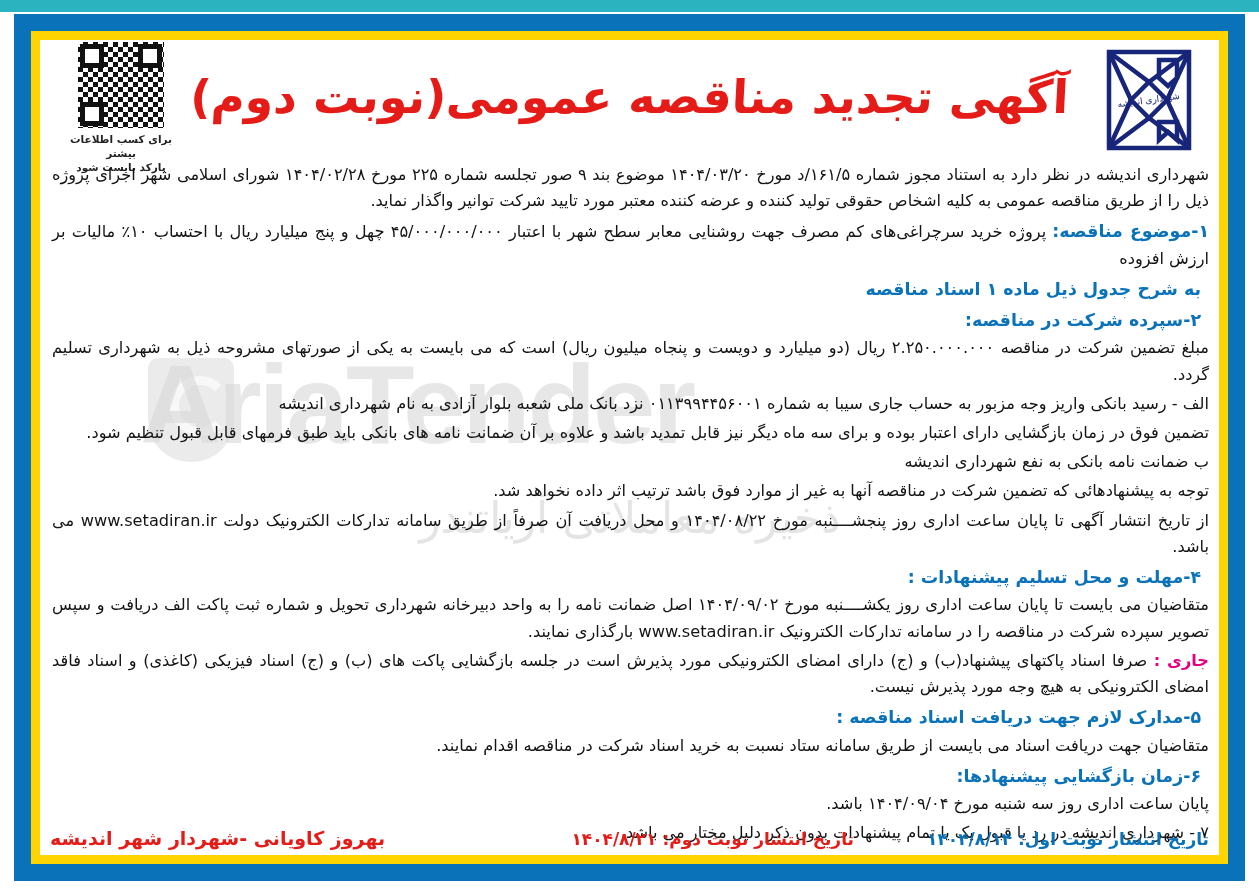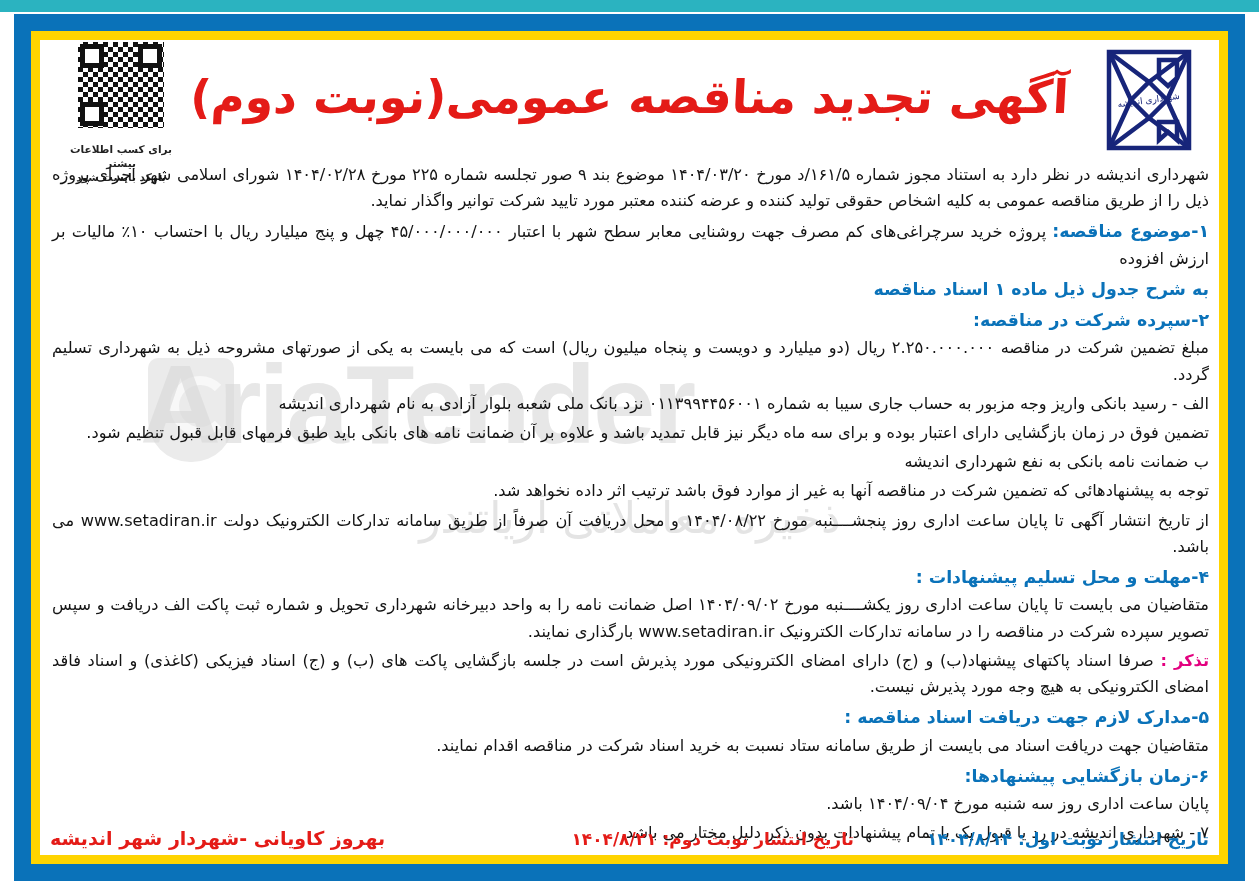--- a/index.html
+++ b/index.html
@@ -137,21 +137,21 @@
     position: absolute;
     width: 24px; height: 24px;
     background: #fff;
     border: 5px solid #111;
     box-sizing: border-box;
   }
   .qr-img::before { top: 2px; left: 2px; }
   .qr-img::after  { top: 2px; right: 2px; }
   .qr-eye         { bottom: 2px; left: 2px; }
   .qr-caption {
-    margin-top: 14px;
+    margin-top: 4px;
     font-size: 10.5px;
     line-height: 1.35;
     color: #222;
     font-weight: bold;
   }
   .main-title {
     position: absolute;
     top: 30px;
     left: 0;
     width: 1179px;
@@ -179,21 +179,21 @@
     text-align: justify;
     color: #141414;
     font-size: 16.2px;
     line-height: 1.62;
   }
   .p { margin: 0 0 3px 0; }
   .sec-head {
     color: #0a72b9;
     font-weight: bold;
     font-size: 17.4px;
-    margin: 3px 0 1px 0;
+    margin: 3px 8px 1px 0;
     display: block;
     text-align: right;
   }
   .sec-head.inline {
     display: inline;
     margin: 0;
   }
   .pink-bold {
     color: #e3007f;
     font-weight: bold;
@@ -295,21 +295,21 @@
       <p class="p">مبلغ تضمین شرکت در مناقصه ۲.۲۵۰.۰۰۰.۰۰۰ ریال (دو میلیارد و دویست و پنجاه میلیون ریال) است که می بایست به یکی از صورتهای مشروحه ذیل به شهرداری تسلیم گردد.</p>
       <p class="p">الف - رسید بانکی واریز وجه مزبور به حساب جاری سیبا به شماره ۰۱۱۳۹۹۴۴۵۶۰۰۱ نزد بانک ملی شعبه بلوار آزادی به نام شهرداری اندیشه</p>
       <p class="p">تضمین فوق در زمان بازگشایی دارای اعتبار بوده و برای سه ماه دیگر نیز قابل تمدید باشد و علاوه بر آن ضمانت نامه های بانکی باید طبق فرمهای قابل قبول تنظیم شود.</p>
       <p class="p">ب ضمانت نامه بانکی به نفع شهرداری اندیشه</p>
       <p class="p">توجه به پیشنهادهائی که تضمین شرکت در مناقصه آنها به غیر از موارد فوق باشد ترتیب اثر داده نخواهد شد.</p>
 
       <p class="p">از تاریخ انتشار آگهی تا پایان ساعت اداری روز پنجشــــنبه مورخ ۱۴۰۴/۰۸/۲۲ و محل دریافت آن صرفاً از طریق سامانه تدارکات الکترونیک دولت www.setadiran.ir می باشد.</p>
 
       <div class="sec-head"><span>۴-</span><span>مهلت و محل تسلیم پیشنهادات :</span></div>
       <p class="p">متقاضیان می بایست تا پایان ساعت اداری روز یکشــــنبه مورخ ۱۴۰۴/۰۹/۰۲ اصل ضمانت نامه را به واحد دبیرخانه شهرداری تحویل و شماره ثبت پاکت الف دریافت و سپس تصویر سپرده شرکت در مناقصه را در سامانه تدارکات الکترونیک www.setadiran.ir بارگذاری نمایند.</p>
-      <p class="p note-line"><span class="pink-bold">تذکر :</span> <span>صرفا اسناد پاکتهای پیشنهاد(ب) و (ج) دارای امضای الکترونیکی مورد پذیرش است در جلسه بازگشایی پاکت های (ب) و (ج) اسناد فیزیکی (کاغذی) و اسناد فاقد امضای الکترونیکی به هیچ وجه مورد پذیرش نیست.</span></p>
+      <p class="p note-line"><span class="pink-bold">جاری :</span> <span>صرفا اسناد پاکتهای پیشنهاد(ب) و (ج) دارای امضای الکترونیکی مورد پذیرش است در جلسه بازگشایی پاکت های (ب) و (ج) اسناد فیزیکی (کاغذی) و اسناد فاقد امضای الکترونیکی به هیچ وجه مورد پذیرش نیست.</span></p>
 
       <div class="sec-head"><span>۵-</span><span>مدارک لازم جهت دریافت اسناد مناقصه :</span></div>
       <p class="p">متقاضیان جهت دریافت اسناد می بایست از طریق سامانه ستاد نسبت به خرید اسناد شرکت در مناقصه اقدام نمایند.</p>
 
       <div class="sec-head"><span>۶-</span><span>زمان بازگشایی پیشنهادها:</span></div>
       <p class="p">پایان ساعت اداری روز سه شنبه مورخ ۱۴۰۴/۰۹/۰۴ باشد.</p>
 
       <p class="p">۷ - شهرداری اندیشه در رد یا قبول یک یا تمام پیشنهادات بدون ذکر دلیل مختار می باشد.</p>
 
     </div>

